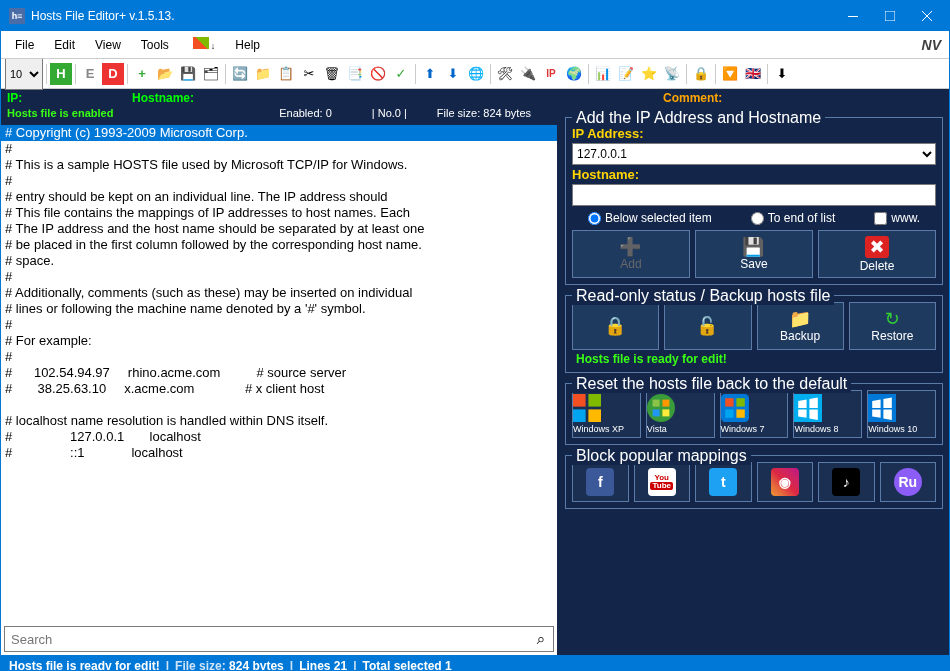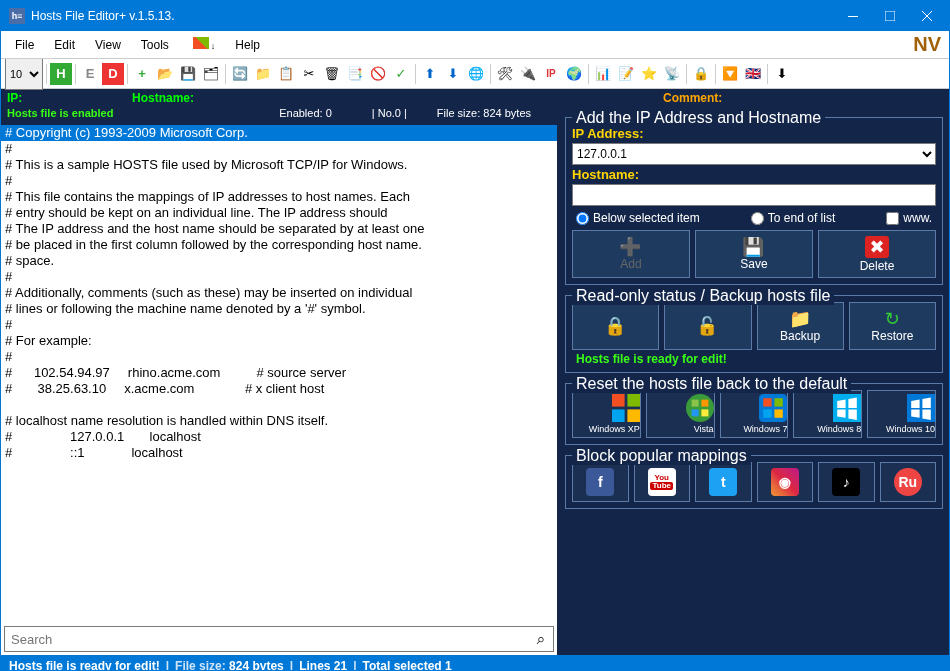--- a/index.html
+++ b/index.html
@@ -5,21 +5,21 @@
 *{box-sizing:border-box;margin:0;padding:0;font-family:"Segoe UI",Arial,sans-serif}
 body{width:950px;height:671px;overflow:hidden;background:#fff;border:1px solid #0078d7}
 .titlebar{height:30px;background:#0078d7;color:#fff;display:flex;align-items:center;padding:0 8px;font-size:12px}
 .titlebar .icon{width:16px;height:16px;background:#4a6da8;margin-right:6px;display:flex;align-items:center;justify-content:center;font-size:9px;color:#fff;font-weight:bold}
 .titlebar .title{flex:1}
 .titlebar .winbtn{width:45px;height:30px;display:flex;align-items:center;justify-content:center;cursor:pointer;margin:0 -8px 0 0}
 .menubar{height:28px;background:#fff;display:flex;align-items:center;padding:0 4px;font-size:12px;border-bottom:1px solid #ccc;position:relative}
 .menubar .mitem{padding:3px 10px;cursor:pointer}
 .menubar .flag{width:16px;height:12px;display:inline-block;background:linear-gradient(45deg,#f25022 50%,#7fba00 50%);margin-left:4px}
 .menubar .downarrow{font-size:9px;margin-left:2px}
-.menubar .nvlogo{position:absolute;right:8px;font-weight:bold;color:#a16207;font-size:20px}
+.menubar .nvlogo{position:absolute;right:8px;font-style:italic;font-weight:bold;color:#404040;font-size:14px}
 .toolbar{height:30px;background:#fff;display:flex;align-items:center;padding:2px 4px;border-bottom:1px solid #ccc;gap:1px}
 .toolbar .sel{width:38px;height:32px;font-size:11px;border:1px solid #7a7a7a}
 .toolbar .tbtn{width:22px;height:22px;display:flex;align-items:center;justify-content:center;cursor:pointer;font-size:13px;border:1px solid transparent}
 .toolbar .sep{width:1px;height:20px;background:#ccc;margin:0 2px}
 .headerbar{height:18px;background:#13264a;color:#0f0;display:flex;font-size:12px;font-weight:bold;padding:0 6px;align-items:center}
 .headerbar .hb-ip{width:125px}
 .headerbar .hb-hn{flex:1}
 .headerbar .hb-cm{width:280px;text-align:left;color:#ffa500}
 .main{display:flex;height:548px}
 .leftpane{width:558px;display:flex;flex-direction:column;border-right:2px solid #13264a}
@@ -30,30 +30,30 @@
 .editor .line.sel{background:#0078d7;color:#fff}
 .searchbox{height:26px;border:1px solid #7a7a7a;margin:3px;display:flex;align-items:center;background:#fff}
 .searchbox input{flex:1;border:0;outline:0;padding:0 6px;font-size:13px}
 .searchbox .sicon{width:24px;text-align:center;font-size:15px}
 .rightpane{flex:1;background:#13264a;padding:4px 6px;display:flex;flex-direction:column;gap:4px;overflow:hidden}
 .group{border:1px solid #5a7ba8;padding:6px 6px 6px 6px;position:relative;margin-top:6px}
 .group .gt{position:absolute;top:-9px;left:6px;background:#13264a;padding:0 4px;font-size:16px;color:#fff}
 .lbl{color:#ffd400;font-size:13px;font-weight:bold;margin-bottom:2px;margin-top:2px}
 .txtin{width:100%;height:22px;border:1px solid #7a7a7a;font-size:12px;padding:0 4px;background:#fff}
 .combo{width:100%;height:22px;border:1px solid #7a7a7a;font-size:12px;background:#fff}
-.radiorow{display:flex;align-items:center;margin:5px 4px;color:#fff;font-size:12px}
+.radiorow{display:flex;align-items:center;margin:5px 16px;color:#fff;font-size:12px}
 .radiorow label{display:flex;align-items:center;gap:4px}
 .bigbtnrow{display:flex;gap:5px}
 .bigbtn{flex:1;height:48px;background:#1f3a5f;border:1px solid #5a7ba8;display:flex;flex-direction:column;align-items:center;justify-content:center;color:#fff;font-size:12px;cursor:pointer;gap:1px}
 .bigbtn .ico{font-size:18px;line-height:1}
 .bigbtn.disabled{color:#666}
 .bigbtn.disabled .ico{color:#666}
 .readystatus{color:#39ff14;font-size:12px;font-weight:bold;margin:2px 0 0 4px}
 .osrow{display:flex;gap:5px}
-.osbtn{flex:1;height:48px;border:1px solid #5a7ba8;display:flex;flex-direction:column;align-items:flex-end;justify-content:center;font-size:9px;color:#fff;cursor:pointer;background:#1a2f52}
+.osbtn{flex:1;height:48px;border:1px solid #5a7ba8;display:flex;flex-direction:column;align-items:flex-start;justify-content:center;font-size:9px;color:#fff;cursor:pointer;background:#1a2f52}
 .osbtn .oslogo{width:28px;height:28px;margin-bottom:2px}
 .socialrow{display:flex;gap:5px}
 .socbtn{flex:1;height:40px;border:1px solid #5a7ba8;display:flex;align-items:center;justify-content:center;cursor:pointer;background:#1a2f52}
 .socbtn .soc{width:28px;height:28px;border-radius:4px;display:flex;align-items:center;justify-content:center;font-weight:bold;font-size:14px;color:#fff}
 .footer{height:22px;background:#0078d7;color:#fff;display:flex;align-items:center;font-size:12px;padding:0 8px;font-weight:bold}
 .footer .fsep{margin:0 6px;color:#cfe4f7}
 svg{display:block}
 </style>
 </head>
 <body>
@@ -149,22 +149,22 @@
       <span>| No.0 |</span>
       <span style="width:30px"></span>
       <span>File size: 824 bytes</span>
       <span style="width:20px"></span>
     </div>
     <div class="editor" id="editor">
         <div class="line sel"># Copyright (c) 1993-2009 Microsoft Corp.</div>
         <div class="line">#</div>
         <div class="line"># This is a sample HOSTS file used by Microsoft TCP/IP for Windows.</div>
         <div class="line">#</div>
+        <div class="line"># entry should be kept on an individual line. The IP address should</div>
         <div class="line"># This file contains the mappings of IP addresses to host names. Each</div>
-        <div class="line"># entry should be kept on an individual line. The IP address should</div>
         <div class="line"># The IP address and the host name should be separated by at least one</div>
         <div class="line"># be placed in the first column followed by the corresponding host name.</div>
         <div class="line"># space.</div>
         <div class="line">#</div>
         <div class="line"># Additionally, comments (such as these) may be inserted on individual</div>
         <div class="line"># lines or following the machine name denoted by a '#' symbol.</div>
         <div class="line">#</div>
         <div class="line"># For example:</div>
         <div class="line">#</div>
         <div class="line">#      102.54.94.97     rhino.acme.com          # source server</div>
@@ -301,21 +301,21 @@
         <div class="socbtn">
             <div class="soc" style="background:#1da1f2">t</div>
           </div>
         <div class="socbtn">
             <div class="soc" style="background:linear-gradient(45deg,#f09433,#e6683c,#dc2743,#cc2366,#bc1888)">◉</div>
           </div>
         <div class="socbtn">
             <div class="soc" style="background:#000">♪</div>
           </div>
         <div class="socbtn">
-            <div class="soc" style="background:#ef4444;border-radius:50%">Ru</div>
+            <div class="soc" style="background:#8b5cf6;border-radius:50%">Ru</div>
           </div>
       </div>
     </div>
   </div>
 </div>
 
 <div class="footer">
   <span>Hosts file is ready for edit!</span>
   <span class="fsep">|</span>
   <span style="color:#cfe4f7">File size:</span>

